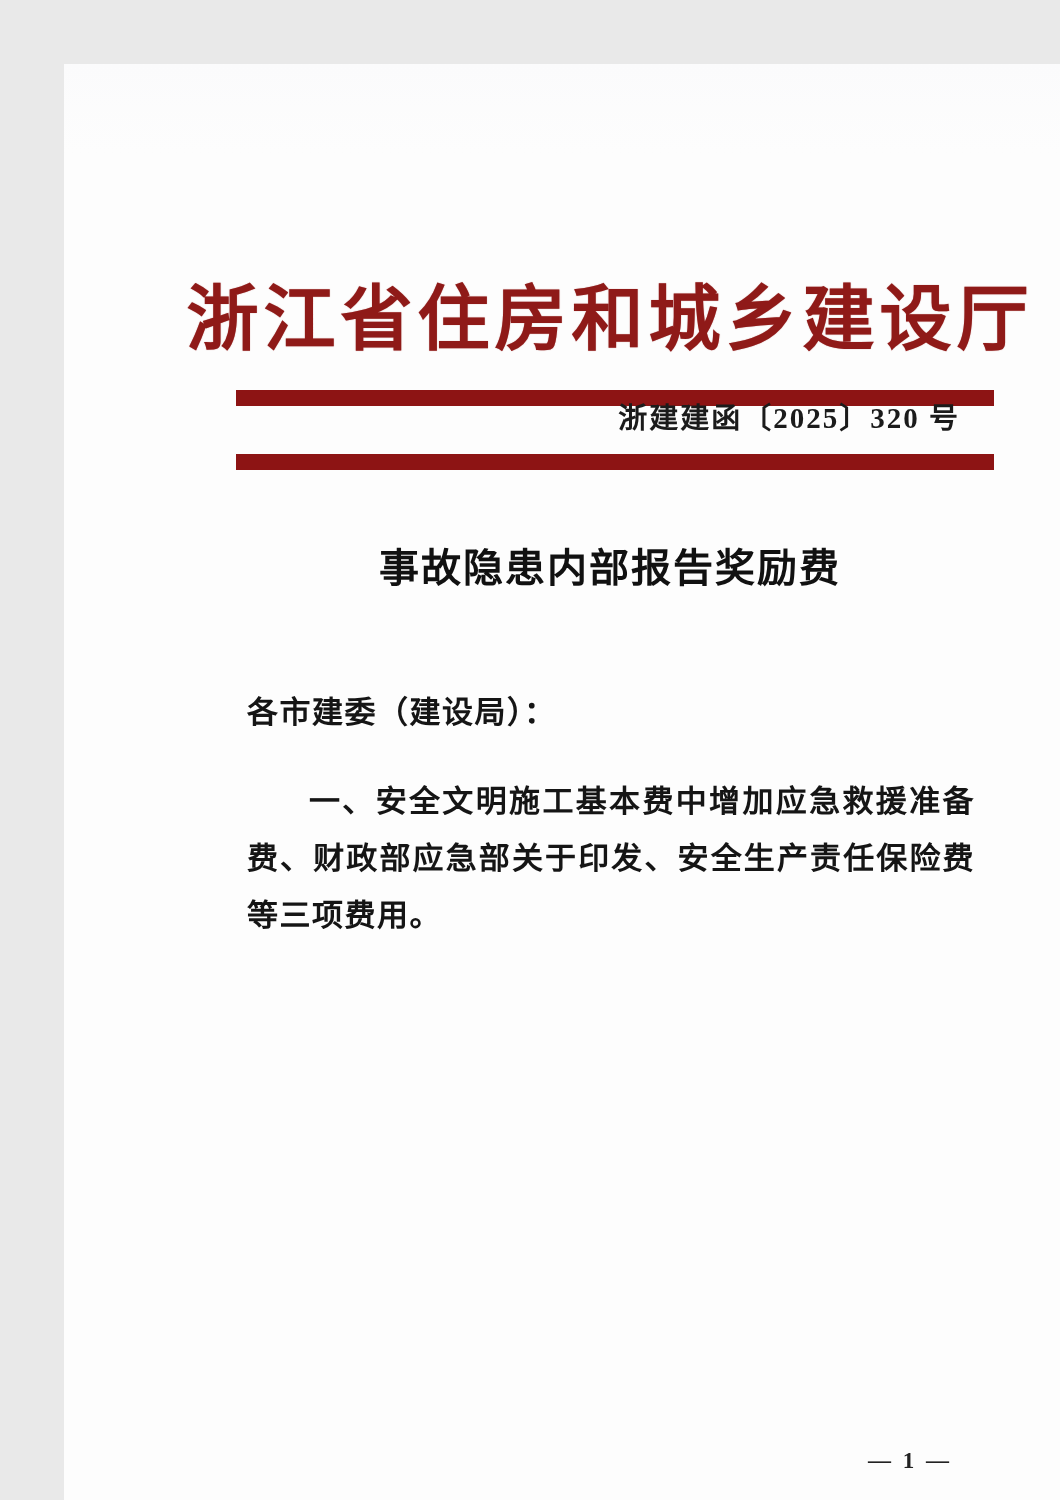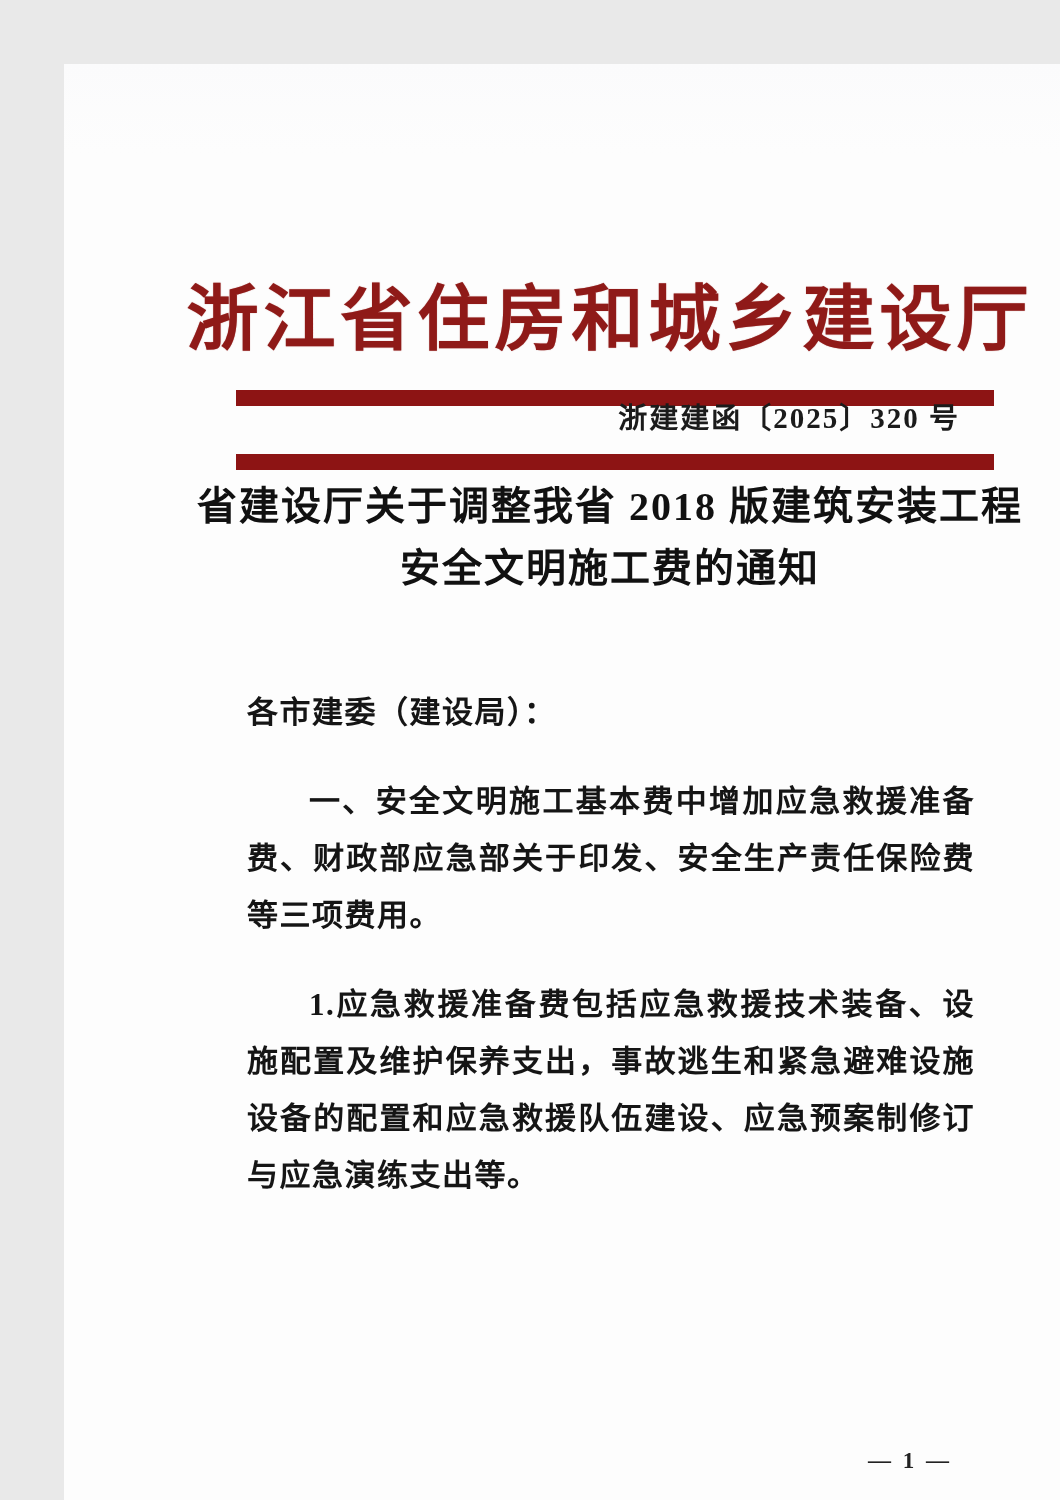--- a/index.html
+++ b/index.html
@@ -105,25 +105,24 @@
 
   <div class="double-rule">
     <div class="rule-thick"></div>
     <div class="rule-gap"></div>
     <div class="rule-thin"></div>
   </div>
 
   <div class="doc-number">浙建建函〔2025〕320 号</div>
 
   <div class="doc-title">
-    <span>省建设厅关于调整我省 2018 版建筑安装工程</span><br>
-    <span>安全文明施工费的通知</span>
+    <br>
+    <span>事故隐患内部报告奖励费</span>
   </div>
 
   <div class="doc-body">
     <p class="salutation">各市建委（建设局）：</p>
     <p class="body-para">一、安全文明施工基本费中增加应急救援准备费、财政部应急部关于印发、安全生产责任保险费等三项费用。</p>
-    <p class="body-para">1.应急救援准备费包括应急救援技术装备、设施配置及维护保养支出，事故逃生和紧急避难设施设备的配置和应急救援队伍建设、应急预案制修订与应急演练支出等。</p>
   </div>
 
   <div class="page-number">— 1 —</div>
 
 </div>
 
 </body></html>

